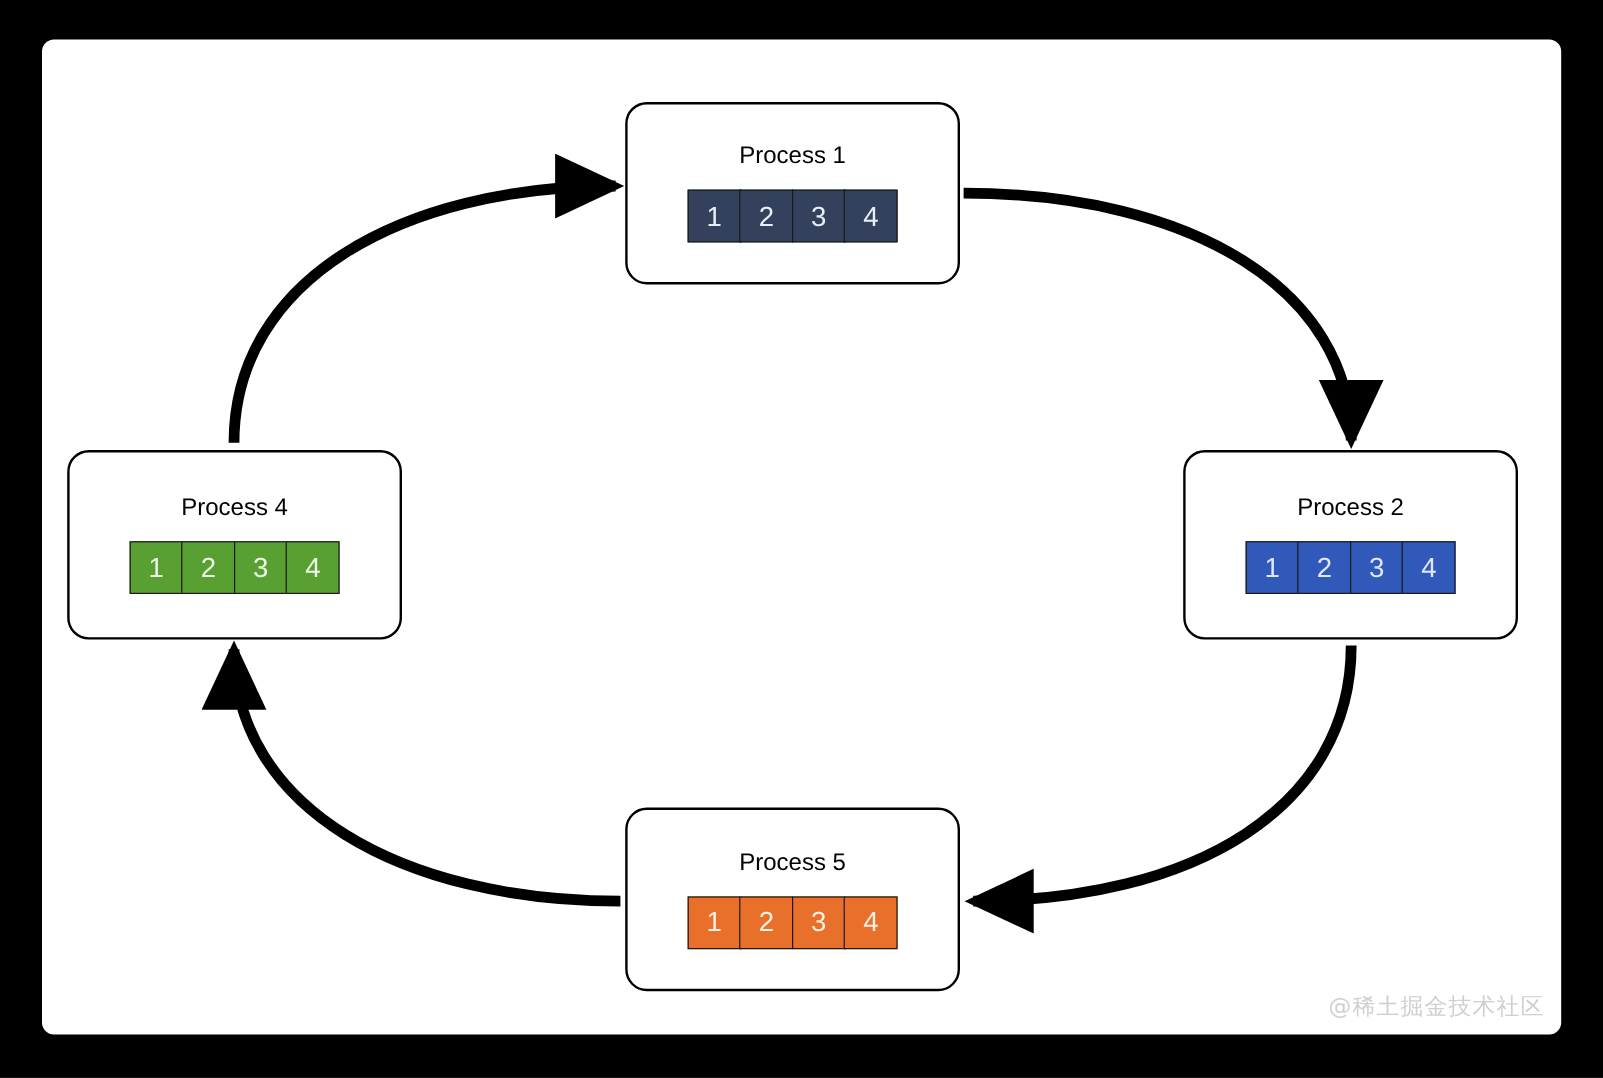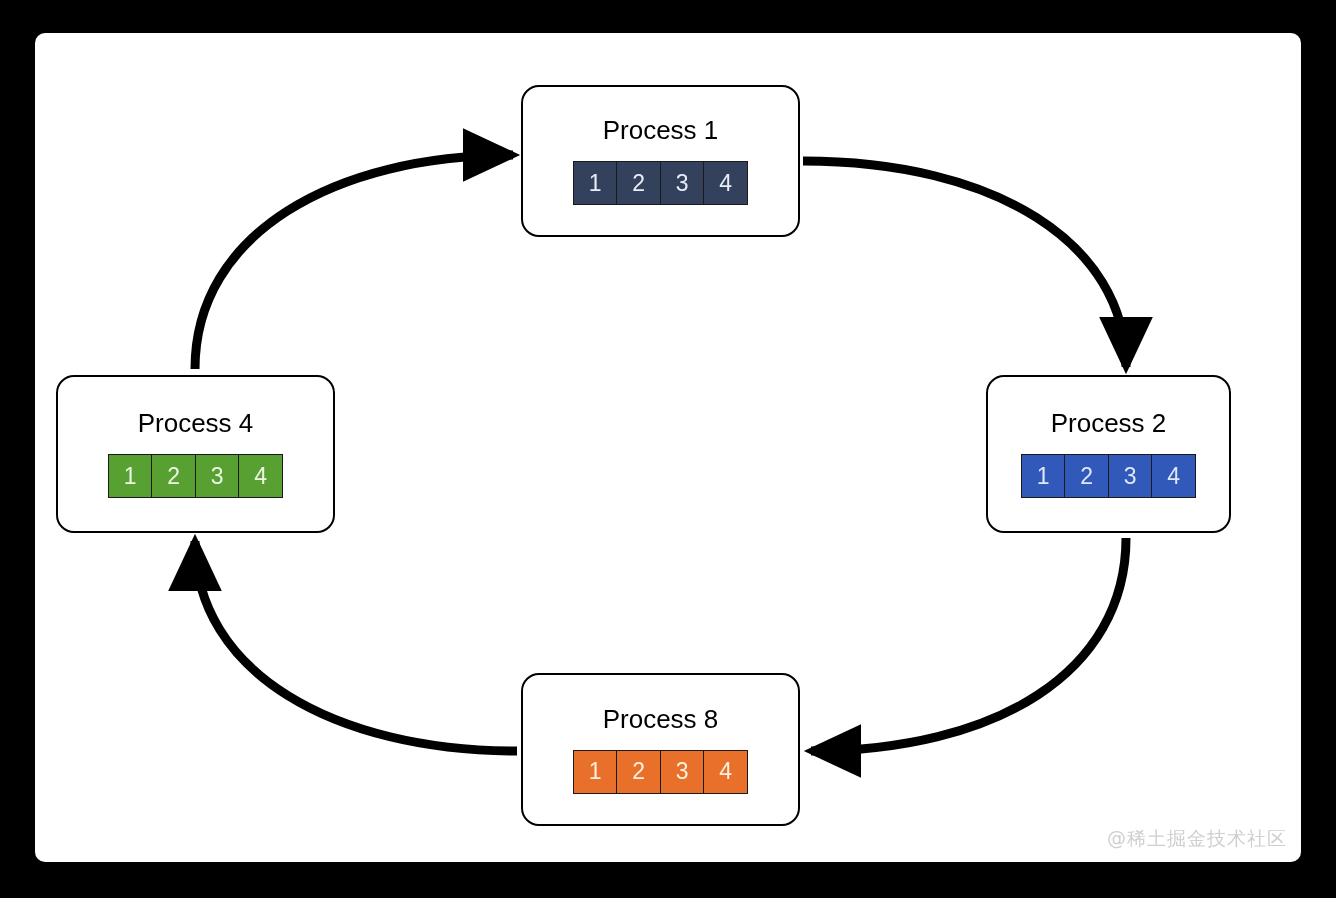--- a/index.html
+++ b/index.html
@@ -42,21 +42,21 @@
     box-sizing: border-box;
     background: #ffffff;
     border: 2px solid #000000;
     border-radius: 18px;
     display: flex;
     flex-direction: column;
     align-items: center;
     justify-content: center;
   }
   .proc-title {
-    font-size: 26px;
+    font-size: 20px;
     color: #000000;
     line-height: 1;
     margin-bottom: 18px;
     white-space: nowrap;
   }
   .cells {
     display: flex;
     flex-direction: row;
   }
   .cell {
@@ -68,21 +68,21 @@
     display: flex;
     align-items: center;
     justify-content: center;
     font-size: 23px;
     color: #ffffff;
   }
   .cell:first-child { margin-left: 0; }
 
   
   #box-p1 { left: 486px; top: 52px;  width: 279px; height: 152px; }
-  #box-p2 { left: 951px; top: 342px; width: 245px; height: 158px; }
+  #box-p2 { left: 951px; top: 342px; width: 279px; height: 158px; }
   #box-p3 { left: 486px; top: 640px; width: 279px; height: 153px; }
   #box-p4 { left: 21px;  top: 342px; width: 279px; height: 158px; }
 
   #watermark {
     position: absolute;
     right: 14px;
     bottom: 10px;
     font-size: 19px;
     color: #cfcfcf;
     letter-spacing: 1px;
@@ -126,21 +126,21 @@
       <div class="proc-title">Process 2</div>
       <div class="cells">
         <div class="cell" style="background: rgb(48, 89, 186); color: rgb(223, 232, 251);">1</div>
         <div class="cell" style="background: rgb(48, 89, 186); color: rgb(223, 232, 251);">2</div>
         <div class="cell" style="background: rgb(48, 89, 186); color: rgb(223, 232, 251);">3</div>
         <div class="cell" style="background: rgb(48, 89, 186); color: rgb(223, 232, 251);">4</div>
       </div>
     </div>
 
     <div class="proc-box" id="box-p3">
-      <div class="proc-title">Process 8</div>
+      <div class="proc-title">Process 5</div>
       <div class="cells">
         <div class="cell" style="background: rgb(232, 112, 42); color: rgb(253, 240, 226);">1</div>
         <div class="cell" style="background: rgb(232, 112, 42); color: rgb(253, 240, 226);">2</div>
         <div class="cell" style="background: rgb(232, 112, 42); color: rgb(253, 240, 226);">3</div>
         <div class="cell" style="background: rgb(232, 112, 42); color: rgb(253, 240, 226);">4</div>
       </div>
     </div>
 
     <div class="proc-box" id="box-p4">
       <div class="proc-title">Process 4</div>

